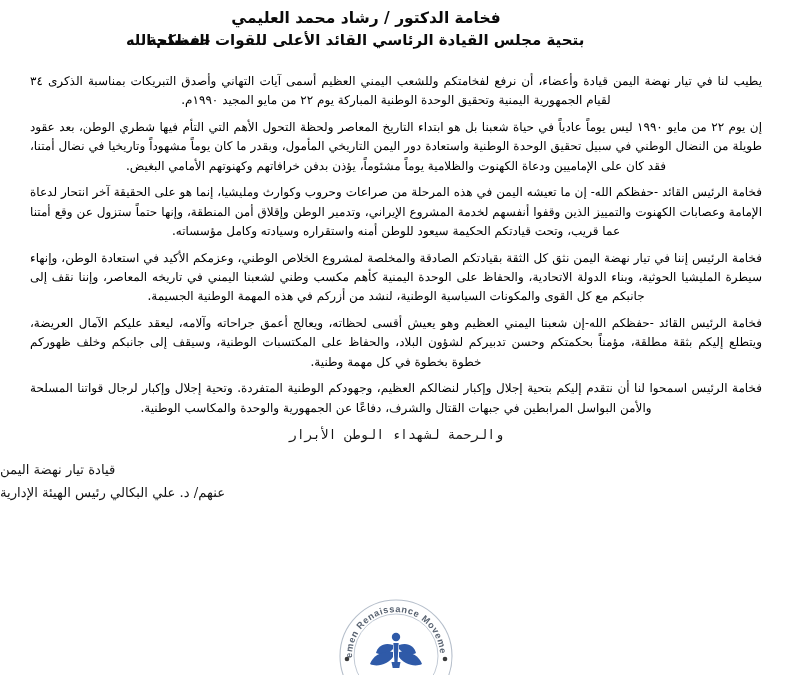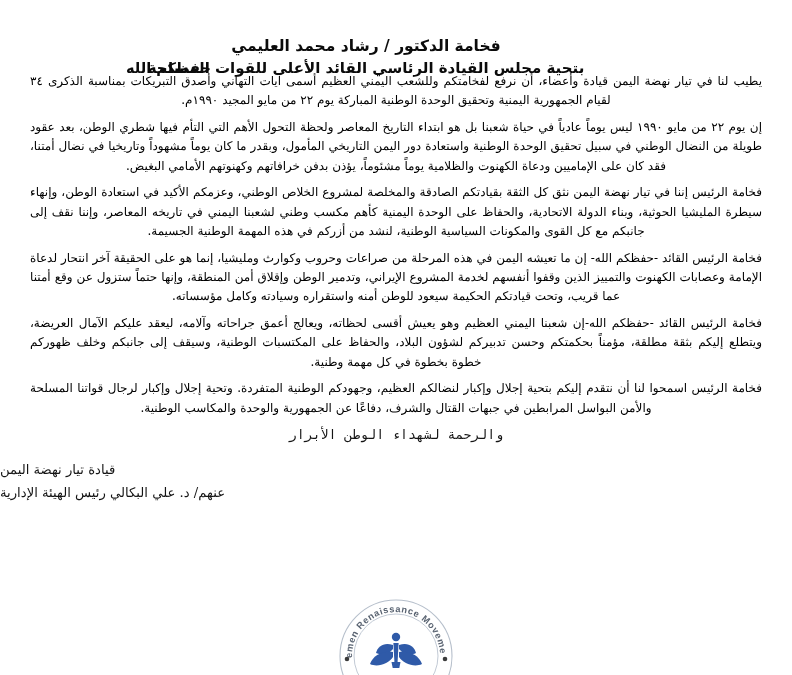--- a/index.html
+++ b/index.html
@@ -33,21 +33,20 @@
     box-sizing: border-box;
   }
   .hdr-line1 {
     text-align: center;
     font-weight: 700;
     font-size: 15.5px;
     color: #0b0b0b;
     letter-spacing: 0px;
     line-height: 1.35;
     padding-right: 60px;
-    margin-top: 28px;
   }
   .hdr-line2-wrap {
     display: block;
     position: relative;
     margin-top: 1px;
     height: 24px;
   }
   .hdr-line2 {
     text-align: center;
     font-weight: 700;
@@ -137,22 +136,22 @@
     <div class="hdr-line1">فخامة الدكتور / رشاد محمد العليمي</div>
     <div class="hdr-line2-wrap">
       <div class="hdr-line2">بتحية مجلس القيادة الرئاسي القائد الأعلى للقوات المسلحة</div>
       <div class="hdr-left">حفظكم الله</div>
     </div>
   </div>
 
   <div class="body-wrap">
     <p class="para">يطيب لنا في تيار نهضة اليمن قيادة وأعضاء، أن نرفع لفخامتكم وللشعب اليمني العظيم أسمى آيات التهاني وأصدق التبريكات بمناسبة الذكرى ٣٤ لقيام الجمهورية اليمنية وتحقيق الوحدة الوطنية المباركة يوم ٢٢ من مايو المجيد ١٩٩٠م.</p>
     <p class="para">إن يوم ٢٢ من مايو ١٩٩٠ ليس يوماً عادياً في حياة شعبنا بل هو ابتداء التاريخ المعاصر ولحظة التحول الأهم التي التأم فيها شطري الوطن، بعد عقود طويلة من النضال الوطني في سبيل تحقيق الوحدة الوطنية واستعادة دور اليمن التاريخي المأمول، وبقدر ما كان يوماً مشهوداً وتاريخيا في نضال أمتنا، فقد كان على الإماميين ودعاة الكهنوت والظلامية يوماً مشئوماً، يؤذن بدفن خرافاتهم وكهنوتهم الأمامي البغيض.</p>
+    <p class="para">فخامة الرئيس القائد -حفظكم الله- إن ما تعيشه اليمن في هذه المرحلة من صراعات وحروب وكوارث ومليشيا، إنما هو على الحقيقة آخر انتحار لدعاة الإمامة وعصابات الكهنوت والتمييز الذين وقفوا أنفسهم لخدمة المشروع الإيراني، وتدمير الوطن وإقلاق أمن المنطقة، وإنها حتماً ستزول عن وقع أمتنا عما قريب، وتحت قيادتكم الحكيمة سيعود للوطن أمنه واستقراره وسيادته وكامل مؤسساته.</p>
     <p class="para">فخامة الرئيس إننا في تيار نهضة اليمن نثق كل الثقة بقيادتكم الصادقة والمخلصة لمشروع الخلاص الوطني، وعزمكم الأكيد في استعادة الوطن، وإنهاء سيطرة المليشيا الحوثية، وبناء الدولة الاتحادية، والحفاظ على الوحدة اليمنية كأهم مكسب وطني لشعبنا اليمني في تاريخه المعاصر، وإننا نقف إلى جانبكم مع كل القوى والمكونات السياسية الوطنية، لنشد من أزركم في هذه المهمة الوطنية الجسيمة.</p>
-    <p class="para">فخامة الرئيس القائد -حفظكم الله- إن ما تعيشه اليمن في هذه المرحلة من صراعات وحروب وكوارث ومليشيا، إنما هو على الحقيقة آخر انتحار لدعاة الإمامة وعصابات الكهنوت والتمييز الذين وقفوا أنفسهم لخدمة المشروع الإيراني، وتدمير الوطن وإقلاق أمن المنطقة، وإنها حتماً ستزول عن وقع أمتنا عما قريب، وتحت قيادتكم الحكيمة سيعود للوطن أمنه واستقراره وسيادته وكامل مؤسساته.</p>
     <p class="para">فخامة الرئيس القائد -حفظكم الله-إن شعبنا اليمني العظيم وهو يعيش أقسى لحظاته، ويعالج أعمق جراحاته وآلامه، ليعقد عليكم الآمال العريضة، ويتطلع إليكم بثقة مطلقة، مؤمناً بحكمتكم وحسن تدبيركم لشؤون البلاد، والحفاظ على المكتسبات الوطنية، وسيقف إلى جانبكم وخلف ظهوركم خطوة بخطوة في كل مهمة وطنية.</p>
     <p class="para">فخامة الرئيس اسمحوا لنا أن نتقدم إليكم بتحية إجلال وإكبار لنضالكم العظيم، وجهودكم الوطنية المتفردة. وتحية إجلال وإكبار لرجال قواتنا المسلحة والأمن البواسل المرابطين في جبهات القتال والشرف، دفاعًا عن الجمهورية والوحدة والمكاسب الوطنية.</p>
 
     <div class="closing">والرحمة لشهداء الوطن الأبرار</div>
   </div>
 
   <div class="signature">
     <div class="sig-line">قيادة تيار نهضة اليمن</div>
     <div class="sig-line two">عنهم/ د. علي البكالي رئيس الهيئة الإدارية</div>
   </div>

